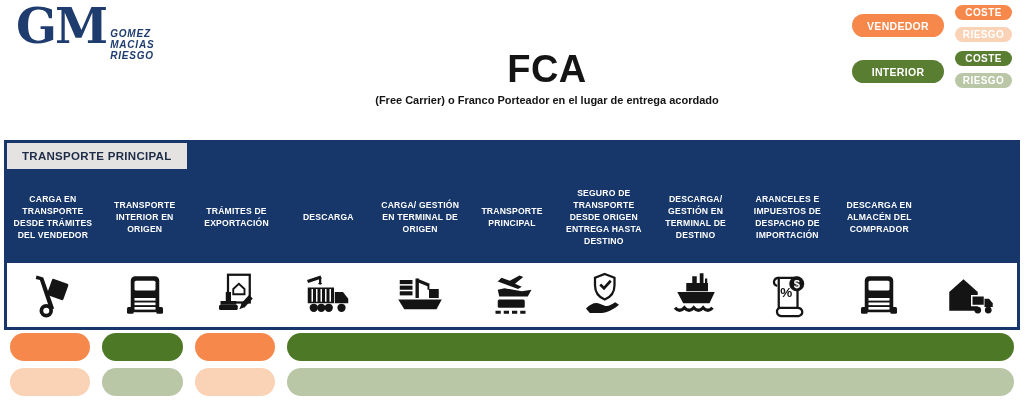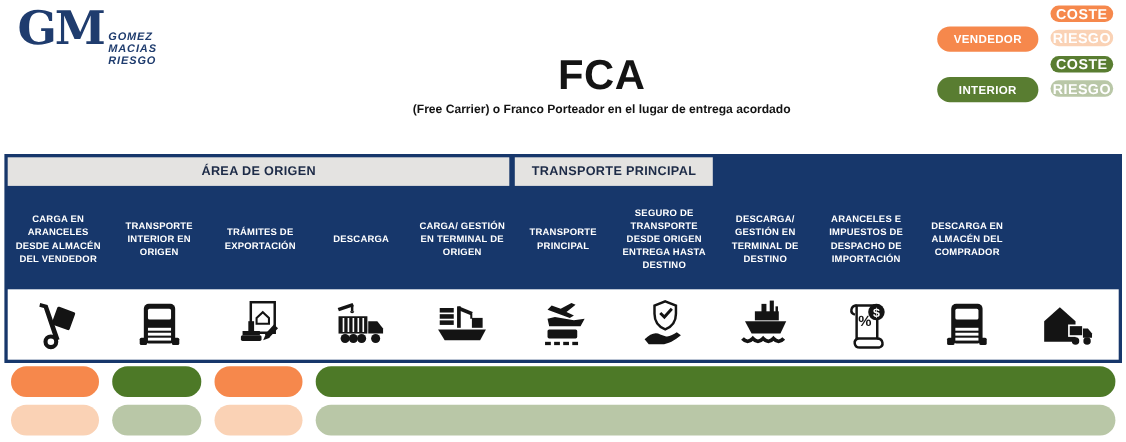--- a/index.html
+++ b/index.html
@@ -2,34 +2,34 @@
 <html style="--orange: #F6884C; --orange-light: #FAD2B5; --green: #4D7927; --green-legend: #597D31; --green-light: #B9C7A7; --navy: #17376B; --navy-text: #1F3C6E; --gray-header: #E4E3E1;"><head>
 <meta charset="utf-8">
 <style>
   html,body{margin:0;padding:0;background:#fff;}
   .page{position:relative;width:1024px;height:402px;background:#fff;overflow:hidden;
         font-family:"Liberation Sans",sans-serif;}
 
   
   .logo{position:absolute;left:16px;top:4px;display:flex;align-items:flex-start;}
   .logo-initials{font-family:"DejaVu Serif","Liberation Serif",serif;font-weight:bold;
-        font-size:42px;line-height:44px;color:var(--navy-text);letter-spacing:-2px;}
+        font-size:48px;line-height:44px;color:var(--navy-text);letter-spacing:-2px;}
   .logo-name{margin-left:4px;margin-top:24px;display:flex;flex-direction:column;font-style:italic;}
   .logo-name div{font-size:10px;font-weight:bold;color:var(--navy-text);
         letter-spacing:.8px;line-height:11px;}
 
   
   .legend{position:absolute;right:12px;top:4px;width:160px;}
   .legend-row{position:relative;height:44px;margin-bottom:2px;}
   .pill-big{position:absolute;left:0;top:10px;width:92px;height:23px;border-radius:12px;
         display:flex;align-items:center;justify-content:center;color:#fff;font-weight:bold;
-        font-size:10.5px;letter-spacing:.3px;margin-top:10px;}
+        font-size:10.5px;letter-spacing:.3px;}
   .pill-mini{position:absolute;right:0;width:57px;height:15px;border-radius:8px;
         display:flex;align-items:center;justify-content:center;color:#fff;font-weight:bold;
-        font-size:13px;letter-spacing:.4px;}
+        font-size:10px;letter-spacing:.4px;}
   .mini-top{top:1px;} .mini-bot{top:23px;}
   .bg-orange{background:var(--orange);} .bg-orange-light{background:var(--orange-light);}
   .bg-green{background:var(--green-legend);} .bg-green-light{background:var(--green-light);}
 
   
   .titles{position:absolute;left:0;top:48px;width:1014px;text-align:center;padding-left:40px;}
   .main-title{font-size:38px;font-weight:bold;color:#141414;margin:0;line-height:42px;letter-spacing:.5px;}
   .sub-title{font-size:11px;font-weight:bold;color:#141414;margin:4px 0 0 0;}
 
   
@@ -83,25 +83,24 @@
     </div>
   </div>
 
   <div class="titles">
     <h1 class="main-title">FCA</h1>
     <div class="sub-title">(Free Carrier) o Franco Porteador en el lugar de entrega acordado</div>
   </div>
 
   <div class="itable">
     <div class="section-row" id="section-row">
-        <div class="section-cell" style="grid-column: span 5;">ÁREA DE ORIGEN</div>
         <div class="section-cell" style="grid-column: span 2;">TRANSPORTE PRINCIPAL</div>
       </div>
     <div class="labels-row" id="labels-row">
-        <div class="step-label-cell">CARGA EN ARANCELES DESDE ALMACÉN DEL VENDEDOR</div>
+        <div class="step-label-cell">CARGA EN TRANSPORTE DESDE TRÁMITES DEL VENDEDOR</div>
         <div class="step-label-cell">TRANSPORTE INTERIOR EN ORIGEN</div>
         <div class="step-label-cell">TRÁMITES DE EXPORTACIÓN</div>
         <div class="step-label-cell">DESCARGA</div>
         <div class="step-label-cell">CARGA/ GESTIÓN EN TERMINAL DE ORIGEN</div>
         <div class="step-label-cell">TRANSPORTE PRINCIPAL</div>
         <div class="step-label-cell">SEGURO DE TRANSPORTE DESDE ORIGEN ENTREGA HASTA DESTINO</div>
         <div class="step-label-cell">DESCARGA/ GESTIÓN EN TERMINAL DE DESTINO</div>
         <div class="step-label-cell">ARANCELES E IMPUESTOS DE DESPACHO DE IMPORTACIÓN</div>
         <div class="step-label-cell">DESCARGA EN ALMACÉN DEL COMPRADOR</div>
       </div>

